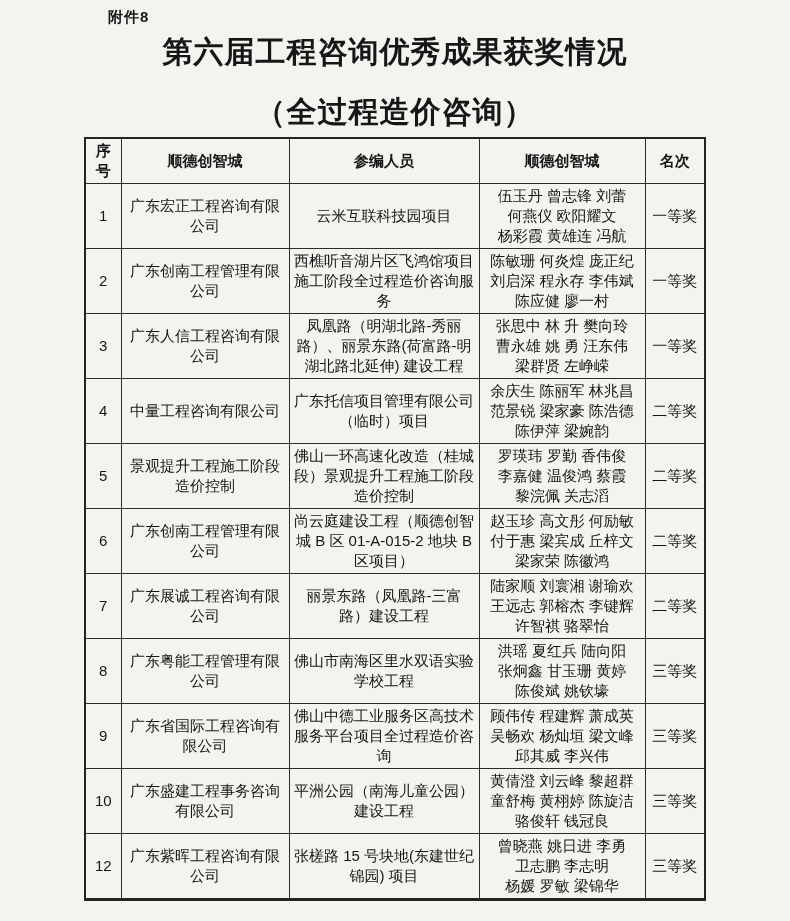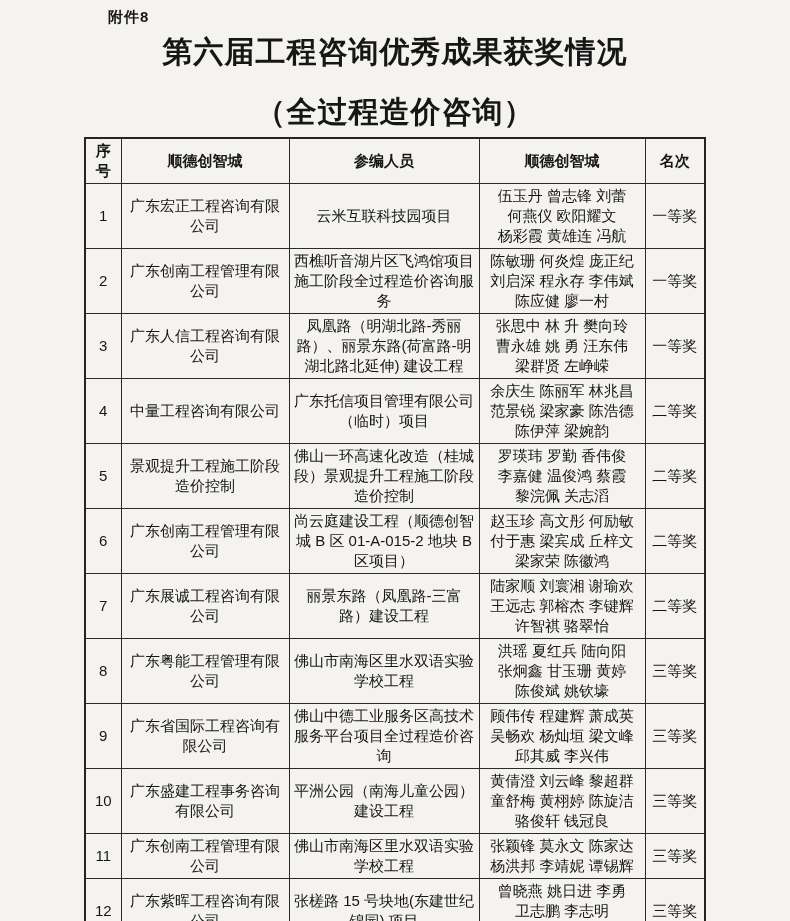--- a/index.html
+++ b/index.html
@@ -178,28 +178,20 @@
         <tr>
           <td>10</td>
           <td>广东盛建工程事务咨询有限公司</td>
           <td>平洲公园（南海儿童公园）建设工程</td>
           <td>黄倩澄 刘云峰 黎超群
 童舒梅 黄栩婷 陈旋洁
 骆俊轩 钱冠良</td>
           <td>三等奖</td>
         </tr>
         <tr>
-          <td>11</td>
-          <td>广东创南工程管理有限公司</td>
-          <td>佛山市南海区里水双语实验学校工程</td>
-          <td>张颖锋 莫永文 陈家达
-杨洪邦 李靖妮 谭锡辉</td>
-          <td>三等奖</td>
-        </tr>
-        <tr>
           <td>12</td>
           <td>广东紫晖工程咨询有限公司</td>
           <td>张槎路 15 号块地(东建世纪锦园) 项目</td>
           <td>曾晓燕 姚日进 李勇
 卫志鹏 李志明
 杨媛 罗敏 梁锦华</td>
           <td>三等奖</td>
         </tr>
       </tbody>
   </table>

